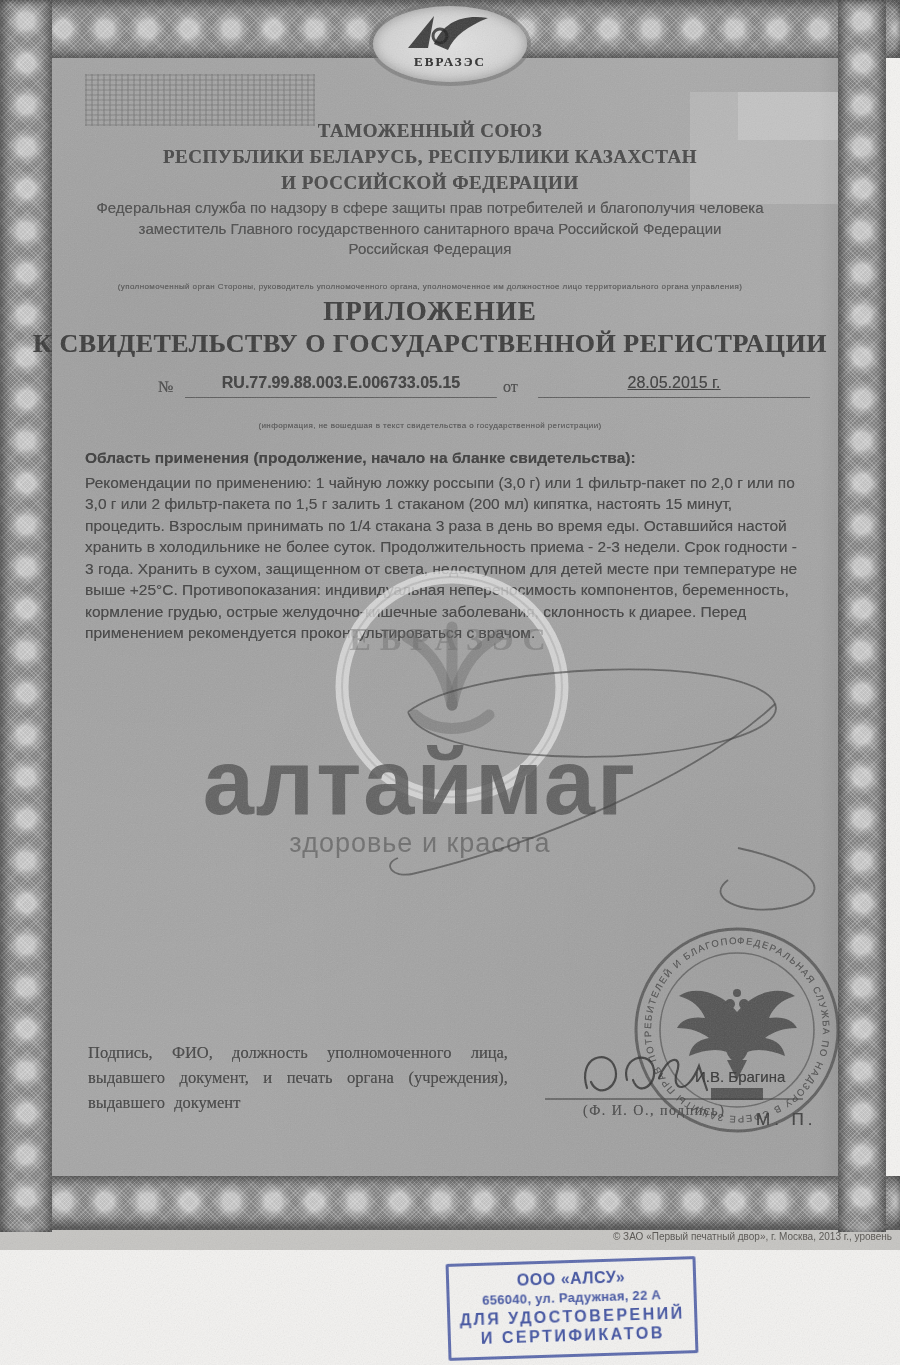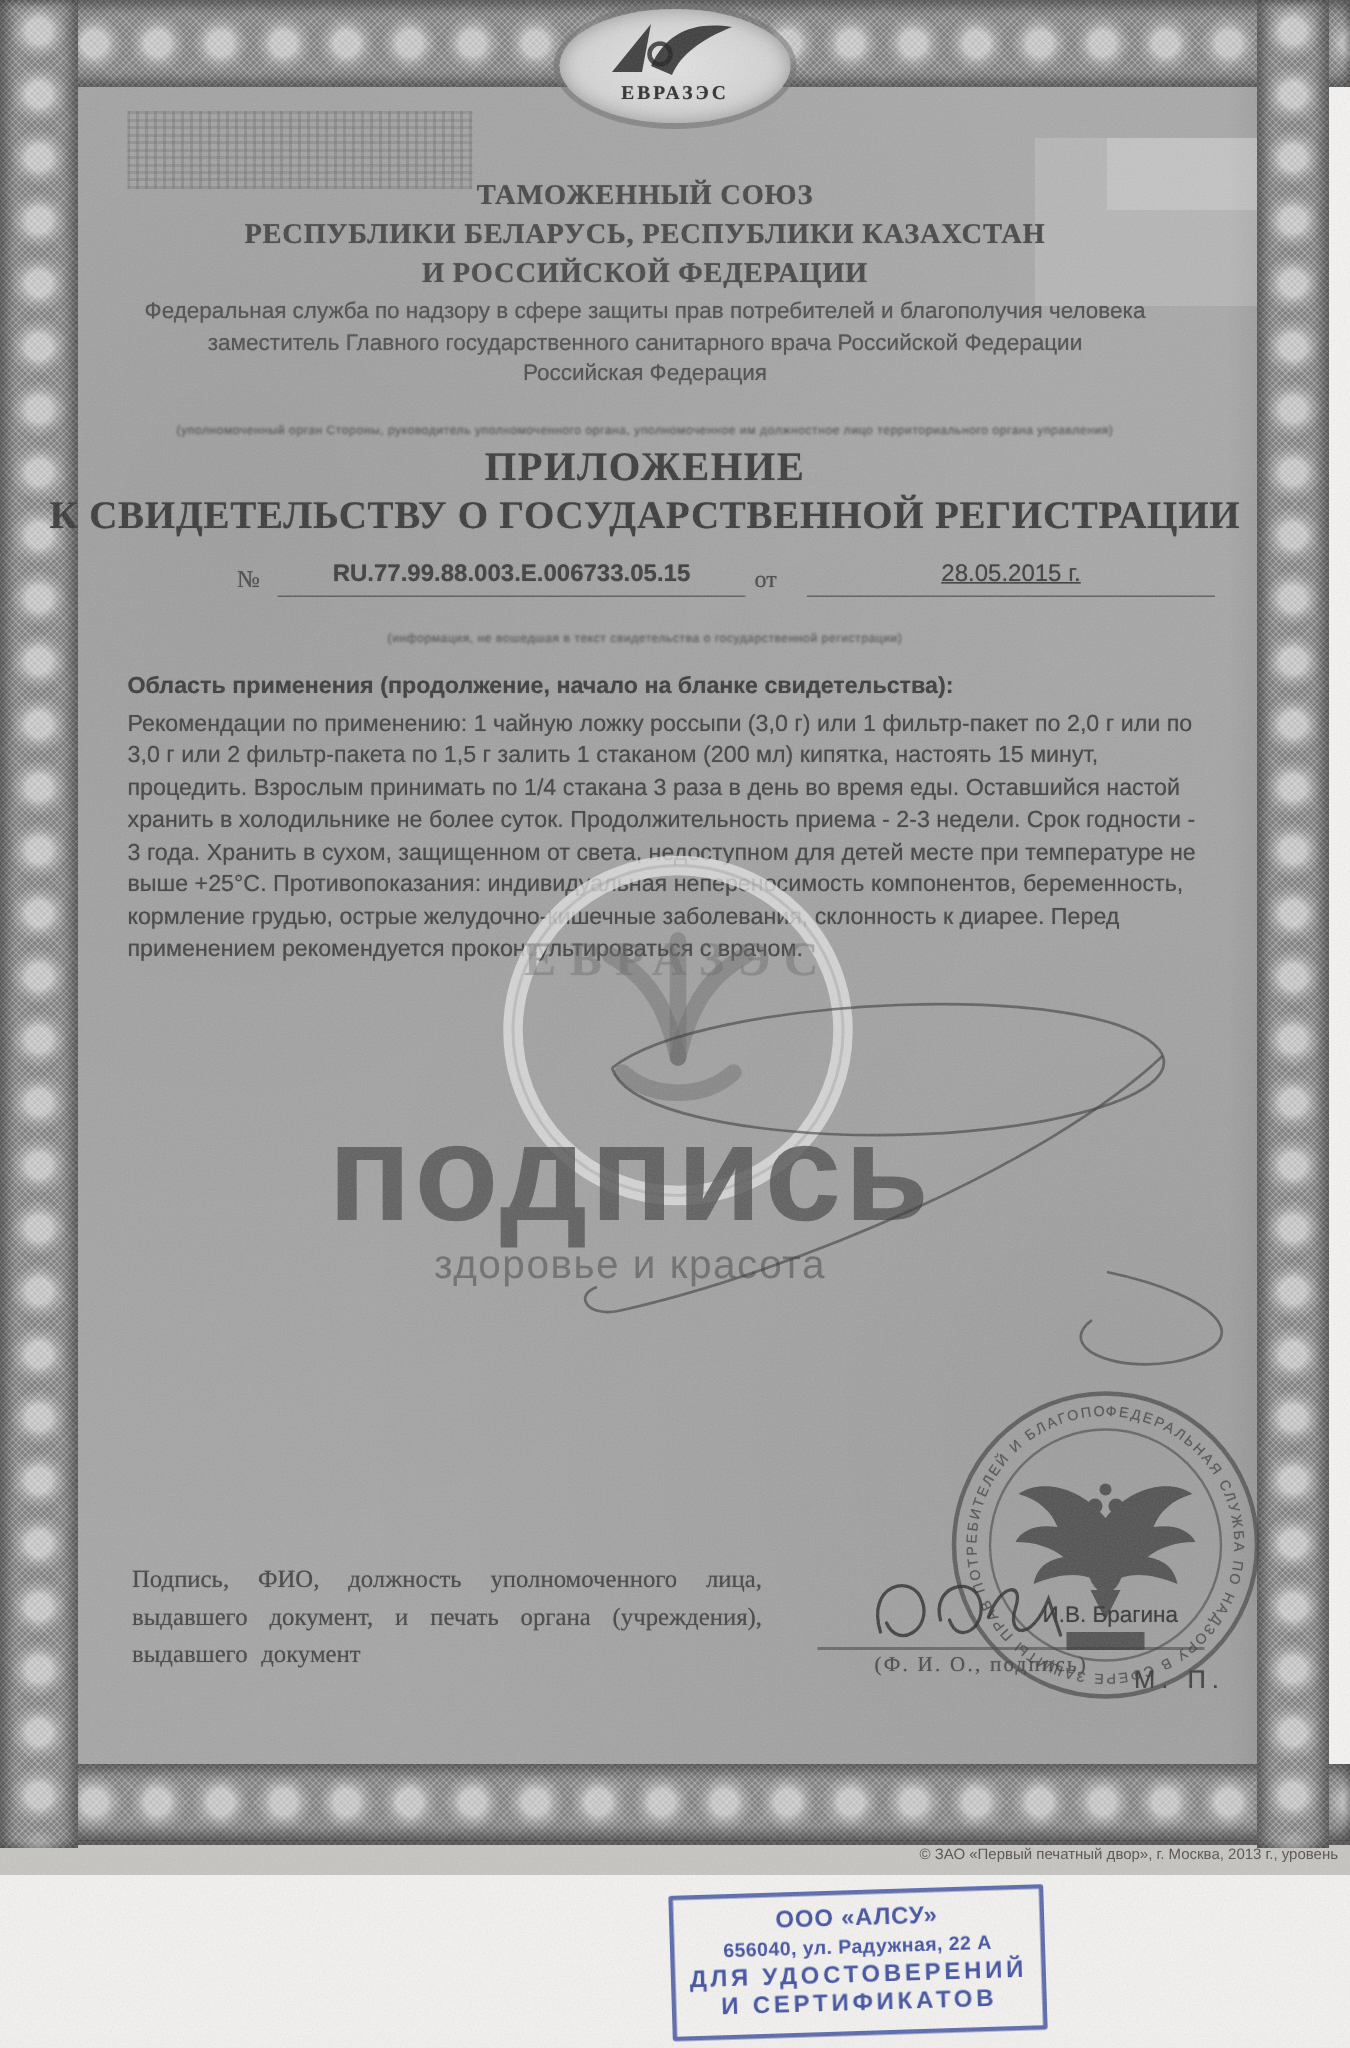--- a/index.html
+++ b/index.html
@@ -189,21 +189,21 @@
     </svg>
 
     <svg class="pen-strokes" width="600" height="300" viewBox="0 0 600 300">
       <g stroke="rgba(55,55,55,.6)" stroke-width="1.8" fill="none">
         <path d="M178 92 C 238 44 505 32 543 80 C 566 112 450 142 322 136 C 250 132 186 118 178 92"></path>
         <path d="M545 84 C 470 155 300 228 182 254 C 162 258 152 244 168 238"></path>
         <path d="M508 228 C 584 244 612 276 552 288 C 512 295 474 278 498 260"></path>
       </g>
     </svg>
 
-    <div class="wm-brand">подпись</div>
+    <div class="wm-brand">алтаймаг</div>
     <div class="wm-tag">здоровье и красота</div>
 
     <svg class="stamp-round" width="225" height="225" viewBox="0 0 225 225">
       <circle cx="112" cy="112" r="101" fill="none" stroke="#454545" stroke-width="3" opacity=".72"></circle>
       <circle cx="112" cy="112" r="77" fill="none" stroke="#454545" stroke-width="1.6" opacity=".62"></circle>
       <path id="ringPath" d="M112 26 a86 86 0 1 1 -0.01 0" fill="none"></path>
       <text font-size="9.5" letter-spacing="1.5" fill="#3e3e3e" opacity=".78" font-family="Liberation Sans, sans-serif">
         <textPath href="#ringPath">ФЕДЕРАЛЬНАЯ СЛУЖБА ПО НАДЗОРУ В СФЕРЕ ЗАЩИТЫ ПРАВ ПОТРЕБИТЕЛЕЙ И БЛАГОПОЛУЧИЯ ЧЕЛОВЕКА • РОСПОТРЕБНАДЗОР •</textPath>
       </text>
       <g transform="translate(112,112)" fill="#383838" opacity=".75">

